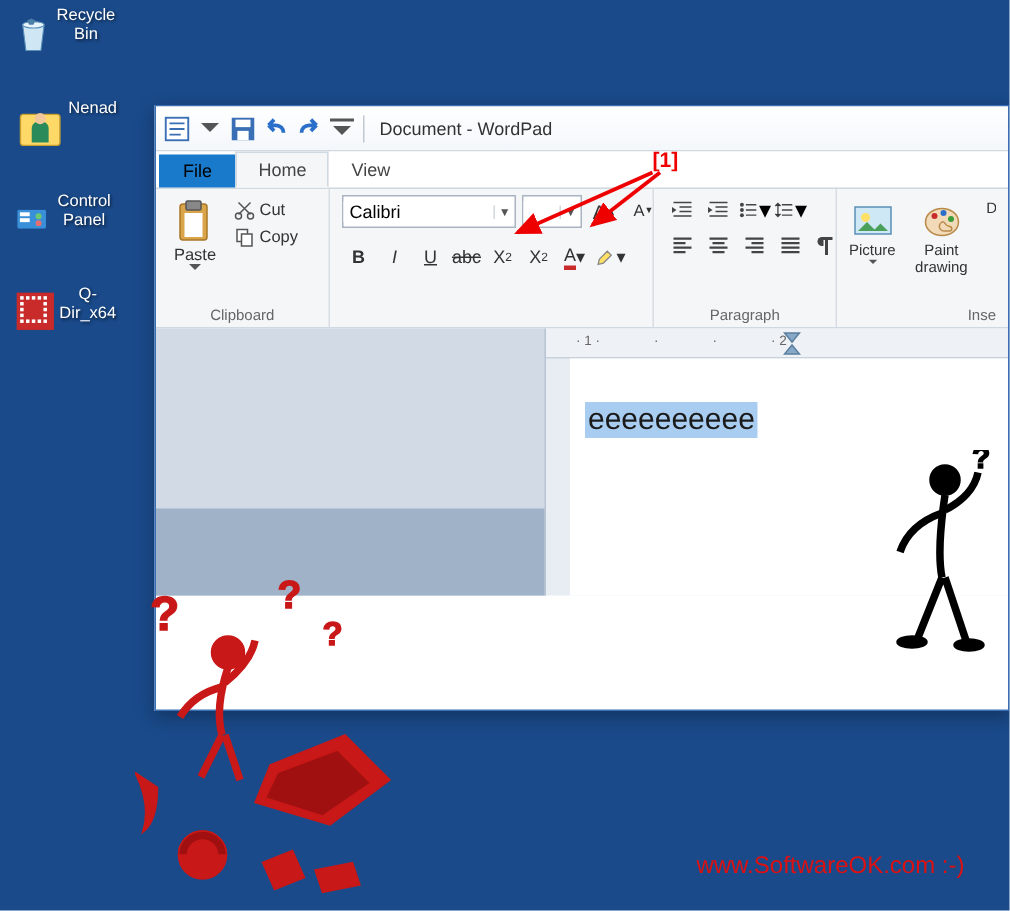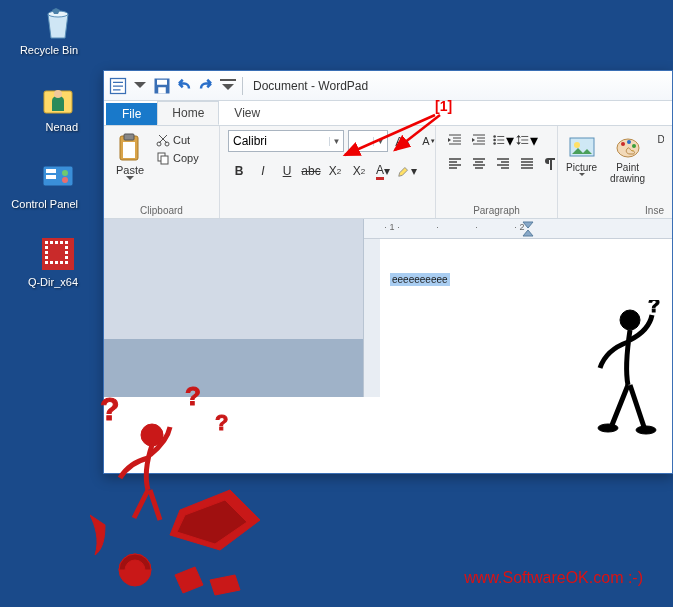--- a/index.html
+++ b/index.html
@@ -1,34 +1,34 @@
 <!DOCTYPE html>
 <html><head>
 <meta charset="utf-8">
 <style>
 * { margin: 0; padding: 0; box-sizing: border-box; font-family: "Segoe UI", Tahoma, sans-serif; }
 body { width: 673px; height: 607px; background: #1a4a8a; overflow: hidden; position: relative; }
 
 
 .desktop-icons { position: absolute; left: 8px; top: 2px; display: flex; flex-direction: column; gap: 22px; }
-.desktop-icon { display: flex; flex-direction: column; align-items: flex-end; width: 70px; cursor: pointer; }
+.desktop-icon { display: flex; flex-direction: row; align-items: flex-start; width: 70px; cursor: pointer; }
 .desktop-icon .icon-box { width: 40px; height: 40px; display: flex; align-items: center; justify-content: center; }
 .desktop-icon .label { color: #fff; font-size: 11px; text-align: center; margin-top: 2px; text-shadow: 1px 1px 2px rgba(0,0,0,.6); line-height: 1.2; }
 
 
 .wordpad { position: absolute; left: 103px; top: 70px; width: 570px; height: 404px; background: #fff; border: 1px solid #3a6fb5; box-shadow: 0 4px 12px rgba(0,0,0,.3); }
 .titlebar { height: 30px; background: linear-gradient(#fff,#f4f7fb); display: flex; align-items: center; padding: 0 4px; border-bottom: 1px solid #d0d8e0; }
 .qat { display: flex; align-items: center; gap: 2px; }
 .qat-icon, .qat-btn { width: 20px; height: 20px; display: flex; align-items: center; justify-content: center; cursor: pointer; }
 .qat-sep { width: 1px; height: 18px; background: #c0c8d0; margin: 0 4px; }
 .title-text { font-size: 12px; color: #333; margin-left: 6px; }
 
 
 .tabs { height: 24px; display: flex; align-items: flex-end; background: #fff; padding-left: 2px; }
-.tab-file { background: #1979ca; color: #ffffff; font-size: 12px; padding: 4px 16px; cursor: pointer; }
+.tab-file { background: #1979ca; color: #000000; font-size: 12px; padding: 4px 16px; cursor: pointer; }
 .tab { font-size: 12px; padding: 4px 14px; cursor: pointer; color: #444; border: 1px solid transparent; }
 .tab.active { background: #f5f6f7; border: 1px solid #d0d8e0; border-bottom: 1px solid #f5f6f7; margin-top: 24px; }
 
 
 .ribbon { height: 94px; background: #f5f6f7; border-top: 1px solid #d0d8e0; border-bottom: 1px solid #d0d8e0; display: flex; }
 .group { border-right: 1px solid #d8dde3; padding: 4px 8px 2px 8px; display: flex; flex-direction: column; justify-content: space-between; }
 .group-body { display: flex; align-items: flex-start; gap: 6px; flex: 1; }
 .group-label { font-size: 10px; color: #666; text-align: center; padding-top: 2px; }
 
 .paste-btn { display: flex; flex-direction: column; align-items: center; cursor: pointer; padding: 2px; }
@@ -54,21 +54,21 @@
 .vbtn .btn-label { font-size: 10px; color: #333; text-align: center; }
 
 
 .doc-area { display: flex; height: 178px; background: #e8edf3; }
 .left-pane { width: 260px; background: #d2dae6; border-right: 1px solid #b8c4d2; }
 .left-pane-bottom { height: 58px; margin-top: 120px; background: #9fb2c8; }
 .right-pane { flex: 1; display: flex; flex-direction: column; }
 .ruler { height: 20px; background: #eef2f7; border-bottom: 1px solid #c8d0da; position: relative; font-size: 9px; color: #666; }
 .ruler-marks { position: absolute; left: 20px; top: 3px; display: flex; gap: 36px; }
 .page { flex: 1; background: #fff; margin: 0 0 0 16px; padding: 30px 10px 10px 10px; position: relative; }
-.sel-text { background: #a9cdf1; padding: 1px 2px; font-size: 10px; color: #1a1a1a; }
+.sel-text { background: #a9cdf1; padding: 1px 2px; font-size: 20px; color: #1a1a1a; }
 
 
 .annot { position: absolute; left: 335px; top: 100px; pointer-events: none; }
 .annot-label { color: #e00; font-size: 14px; font-weight: bold; position: absolute; left: 100px; top: -2px; }
 
 
 .watermark { position: absolute; right: 30px; bottom: 20px; color: #d11; font-size: 16px; font-family: Verdana, sans-serif; }
 
 
 .red-sketch { position: absolute; left: 90px; top: 380px; }

